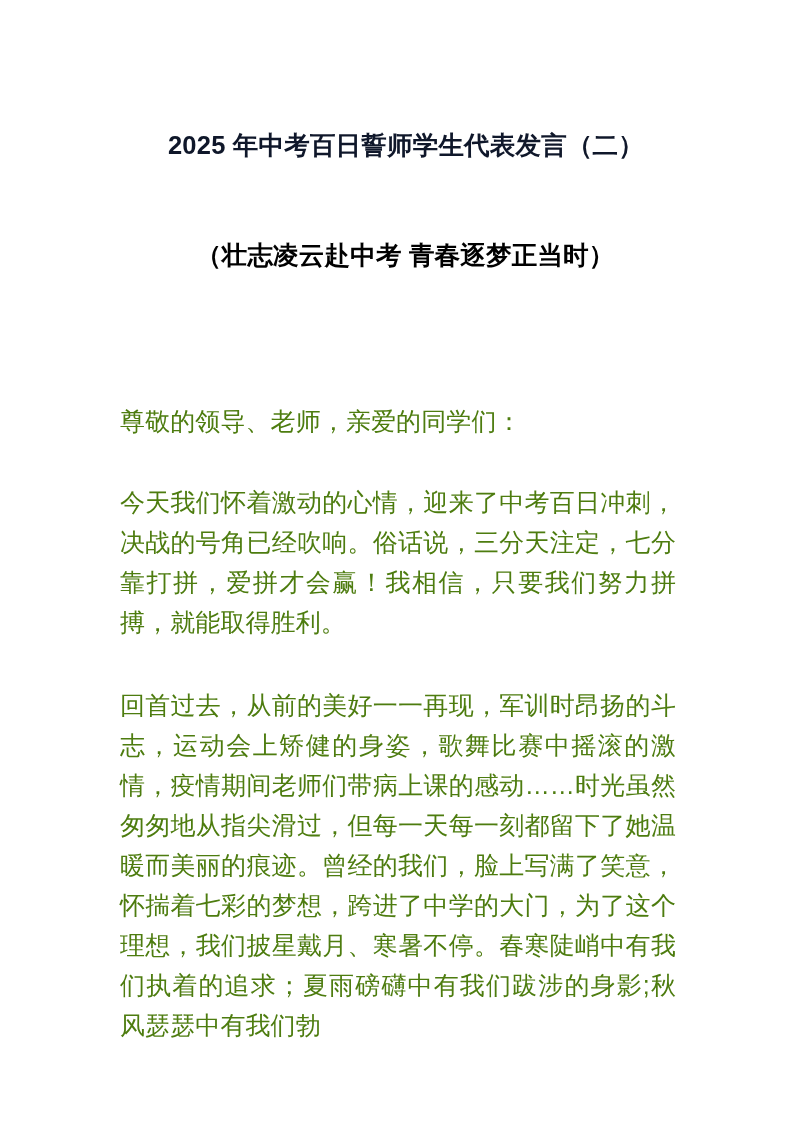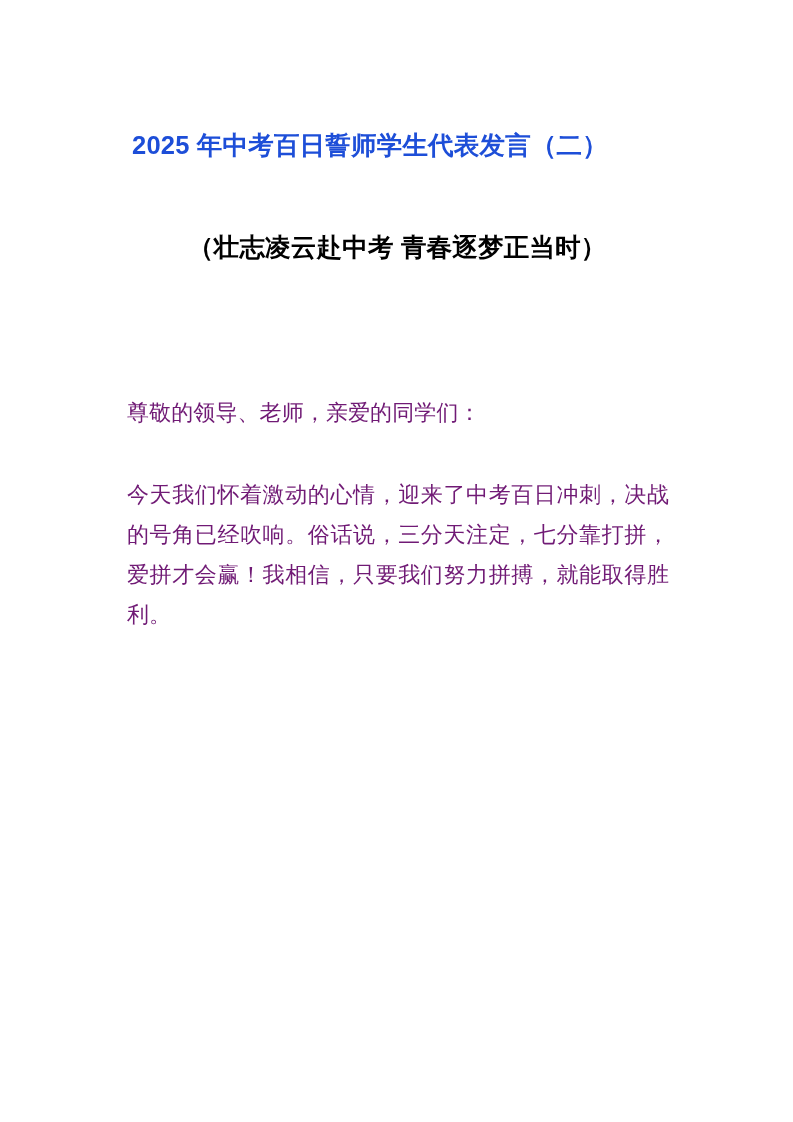--- a/index.html
+++ b/index.html
@@ -30,44 +30,45 @@
     left: 116px;
     top: 0;
     width: 564px;
   }
 
   .title {
     font-size: 25.5px;
     font-weight: bold;
     line-height: 1.4;
     letter-spacing: 0.2px;
-    color: #1d4ed8;
+    color: #0f172a;
     margin: 0;
     padding-top: 128px;
     padding-left: 16px;
     white-space: nowrap;
+    text-align: center;
   }
 
   .subtitle {
     font-size: 25.5px;
     font-weight: bold;
     line-height: 1.4;
     letter-spacing: 0.2px;
     color: #000000;
-    margin: 4px;
+    margin: 12px;
     padding-top: 62px;
     padding-left: 68px;
     white-space: nowrap;
   }
 
   .para {
-    font-size: 22px;
+    font-size: 25px;
     line-height: 40px;
-    color: #701a75;
-    margin: 11px;
+    color: #4d7c0f;
+    margin: 4px;
     text-align: justify;
     text-justify: inter-character;
     letter-spacing: 0.1px;
   }
 
   .para-greeting {
     margin-top: 128px;
   }
 
   .para-hello {
@@ -91,15 +92,16 @@
 
     <h1 class="title">2025 年中考百日誓师学生代表发言（二）</h1>
 
     <h2 class="subtitle">（壮志凌云赴中考 青春逐梦正当时）</h2>
 
     <p class="para para-greeting">尊敬的领导、老师，亲爱的同学们：</p>
 
 
     <p class="para para-body-1">今天我们怀着激动的心情，迎来了中考百日冲刺，决战的号角已经吹响。俗话说，三分天注定，七分靠打拼，爱拼才会赢！我相信，只要我们努力拼搏，就能取得胜利。</p>
 
+    <p class="para para-body-2">回首过去，从前的美好一一再现，军训时昂扬的斗志，运动会上矫健的身姿，歌舞比赛中摇滚的激情，疫情期间老师们带病上课的感动……时光虽然匆匆地从指尖滑过，但每一天每一刻都留下了她温暖而美丽的痕迹。曾经的我们，脸上写满了笑意，怀揣着七彩的梦想，跨进了中学的大门，为了这个理想，我们披星戴月、寒暑不停。春寒陡峭中有我们执着的追求；夏雨磅礴中有我们跋涉的身影;秋风瑟瑟中有我们勃</p>
 
   </div>
 </div>
 
 </body></html>

